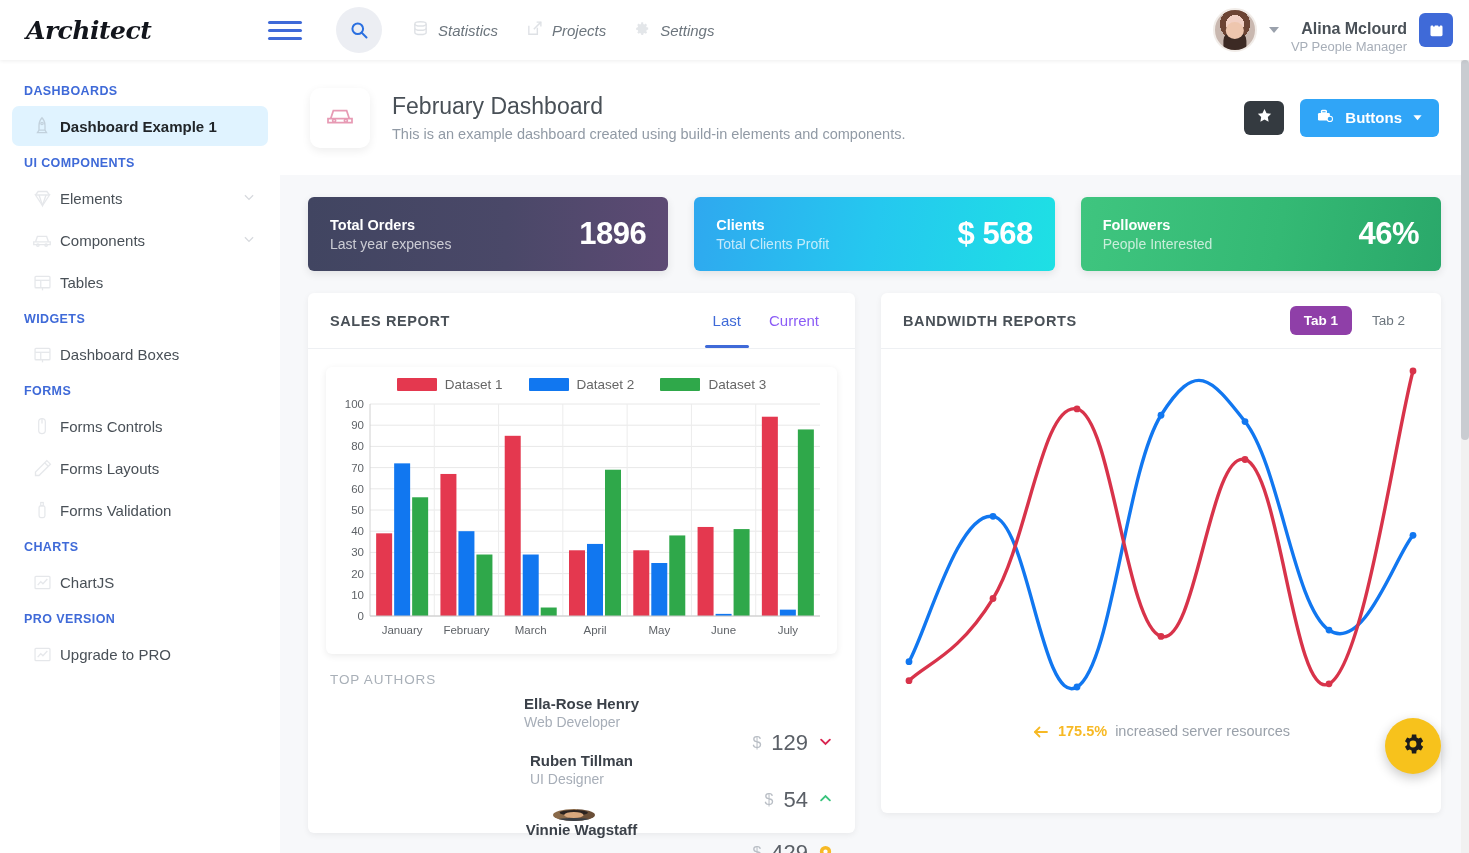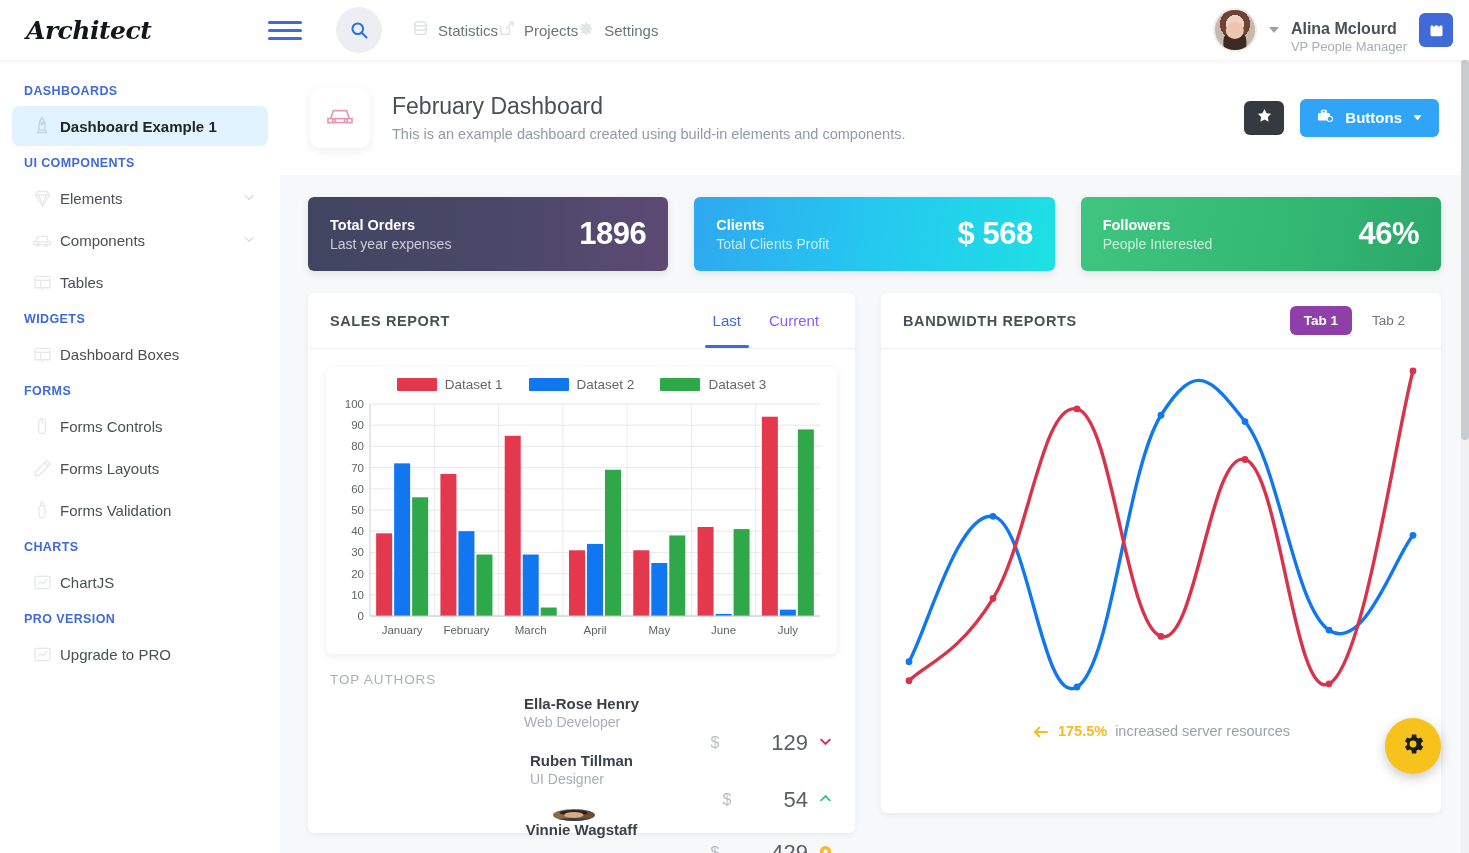--- a/index.html
+++ b/index.html
@@ -27,41 +27,41 @@
     color: #12151c;
   }
   .hamburger { width: 34px; display: flex; flex-direction: column; gap: 5px; cursor: pointer; margin-left: -12px;}
   .hamburger span { display:block; height: 3px; border-radius: 2px; background: #3f6ad8; }
   .search-btn {
     width: 46px; height: 46px; border-radius: 50%;
     background: #eceef3; margin-left: 34px;
     display: flex; align-items: center; justify-content: center;
     cursor: pointer;
   }
-  .nav-items { display: flex; align-items: center; margin-left: 30px; }
+  .nav-items { display: flex; align-items: center; gap: 28px; margin-left: 30px; font-style: italic; }
   .nav-item { display: flex; align-items: center; gap: 9px; color: #6c757d; font-size: 15px; cursor: pointer; }
   .nav-item svg { opacity: .45; }
   .header-right { margin-left: auto; display: flex; align-items: center; padding-right: 16px; gap: 12px; }
   .avatar {
     width: 44px; height: 44px; border-radius: 50%;
     background: radial-gradient(circle at 50% 35%, #f2d0c4 0 28%, #6c4434 28% 46%, #c9b8b0 46% 100%);
     border: 2px solid #f1ece8; overflow:hidden; position: relative;
   }
   .avatar::after{
     content:''; position:absolute; left:50%; top:52%; width:58%; height:58%;
     transform:translateX(-50%); border-radius:42% 42% 30% 30%;
     background:#3c2a24;
   }
   .avatar::before{
     content:''; position:absolute; left:50%; top:30%; width:46%; height:42%;
     transform:translateX(-50%); border-radius:50%;
     background:#eec6ae; z-index:2;
   }
   .caret-down { width: 0; height: 0; border-left: 5px solid transparent; border-right: 5px solid transparent; border-top: 6px solid #9aa1ac; cursor:pointer;}
-  .user-meta { line-height: 1.25; margin-top: 15px; }
+  .user-meta { text-align: right; line-height: 1.25; margin-top: 15px; }
   .user-name { font-size: 16px; font-weight: bold; color: #495057; }
   .user-role { font-size: 13px; color: #a7aeb8; }
   .cal-btn {
     width: 34px; height: 34px; border-radius: 6px; background: #3f6ad8;
     display: flex; align-items: center; justify-content: center; cursor: pointer;
   }
 
   
   .sidebar {
     position: absolute; top: 60px; left: 0;
@@ -153,21 +153,21 @@
 
   
   .authors { padding: 18px 22px 0 22px; }
   .authors-title { font-size: 13.5px; color: #a9b0b8; letter-spacing: .9px; margin-bottom: 8px; }
   .author-row { display: flex; align-items: center; height: 57px; flex-direction: column; }
   .a-avatar { width: 42px; height: 42px; border-radius: 50%; margin-right: 16px; overflow: hidden; position: relative; }
   .a-name { font-size: 15px; font-weight: bold; color: #3b4149; }
   .a-role { font-size: 14px; color: #a7aeb8; margin-top: 2px; }
   .a-amt { margin-left: auto; display: flex; align-items: center; gap: 10px; }
   .a-cur { font-size: 16px; color: #b9bec5; }
-  .a-num { font-size: 22px; color: #5b6067; margin-left: 42px; }
+  .a-num { font-size: 22px; color: #5b6067; }
 
   .band-foot { display: flex; align-items: flex-start; justify-content: center; gap: 8px; padding-top: 10px; font-size: 14.5px; }
   .band-pct { color: #f7b924; font-weight: bold; }
   .band-txt { color: #9aa1aa; }
 
   .fab {
     position: absolute; right: 28px; bottom: 79px;
     width: 56px; height: 56px; border-radius: 50%; background: #f7c21c;
     display: flex; align-items: center; justify-content: center;
     box-shadow: 0 4px 12px rgba(0,0,0,.22); cursor: pointer; z-index: 25;

